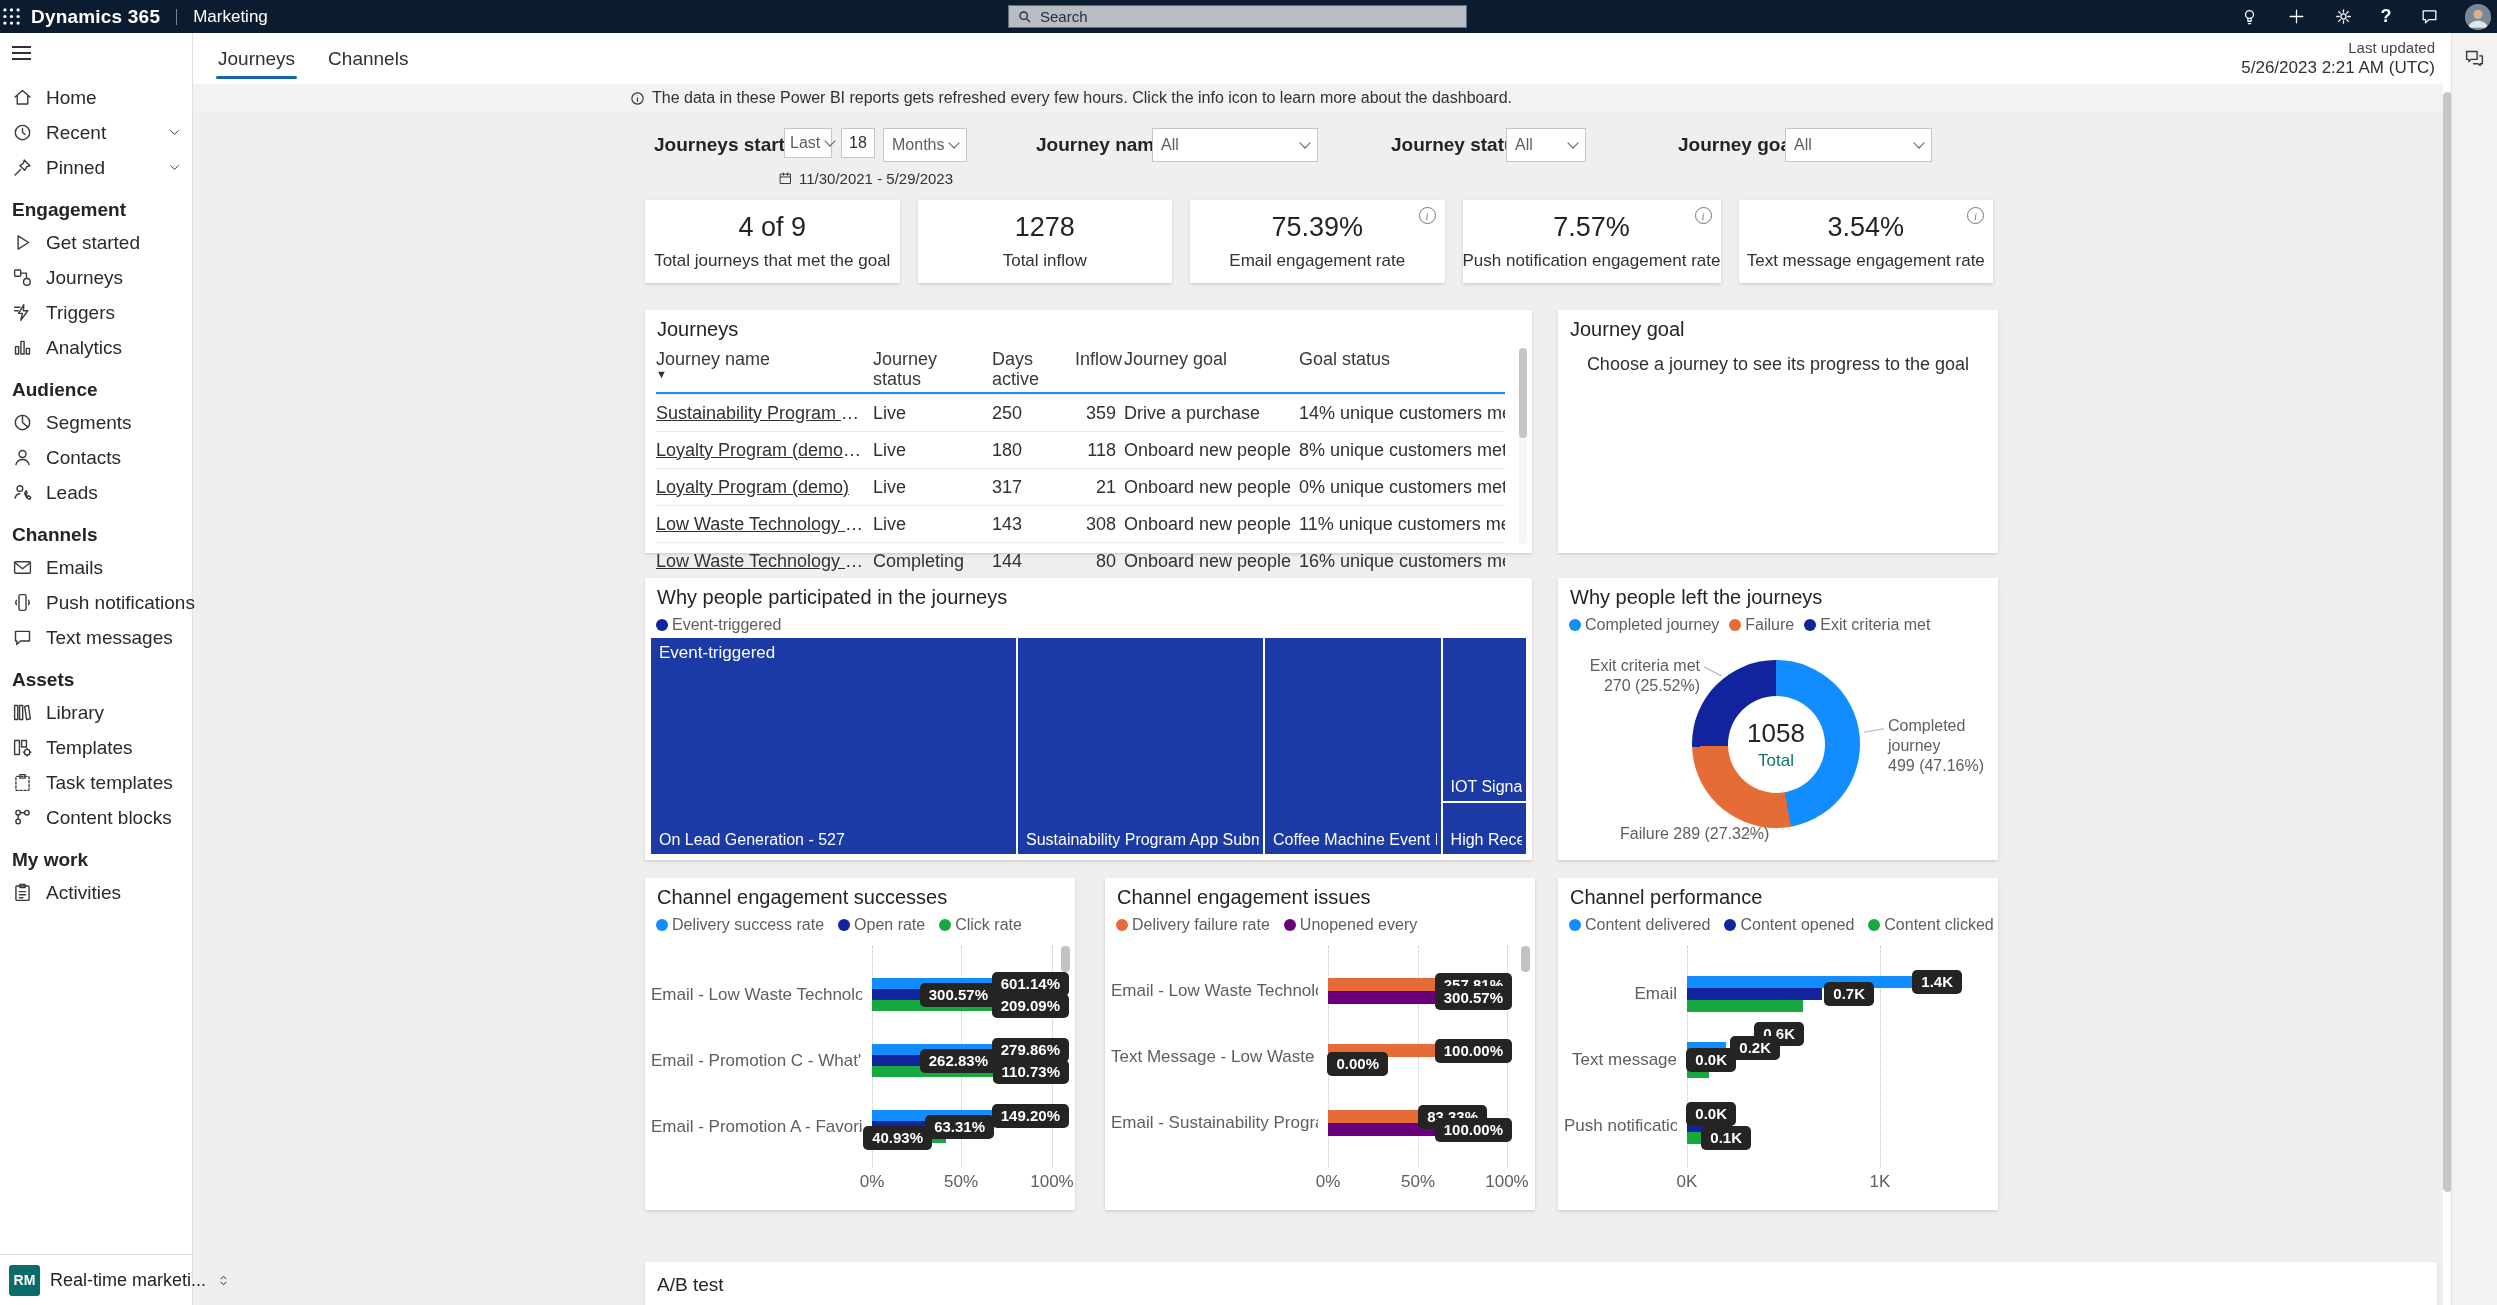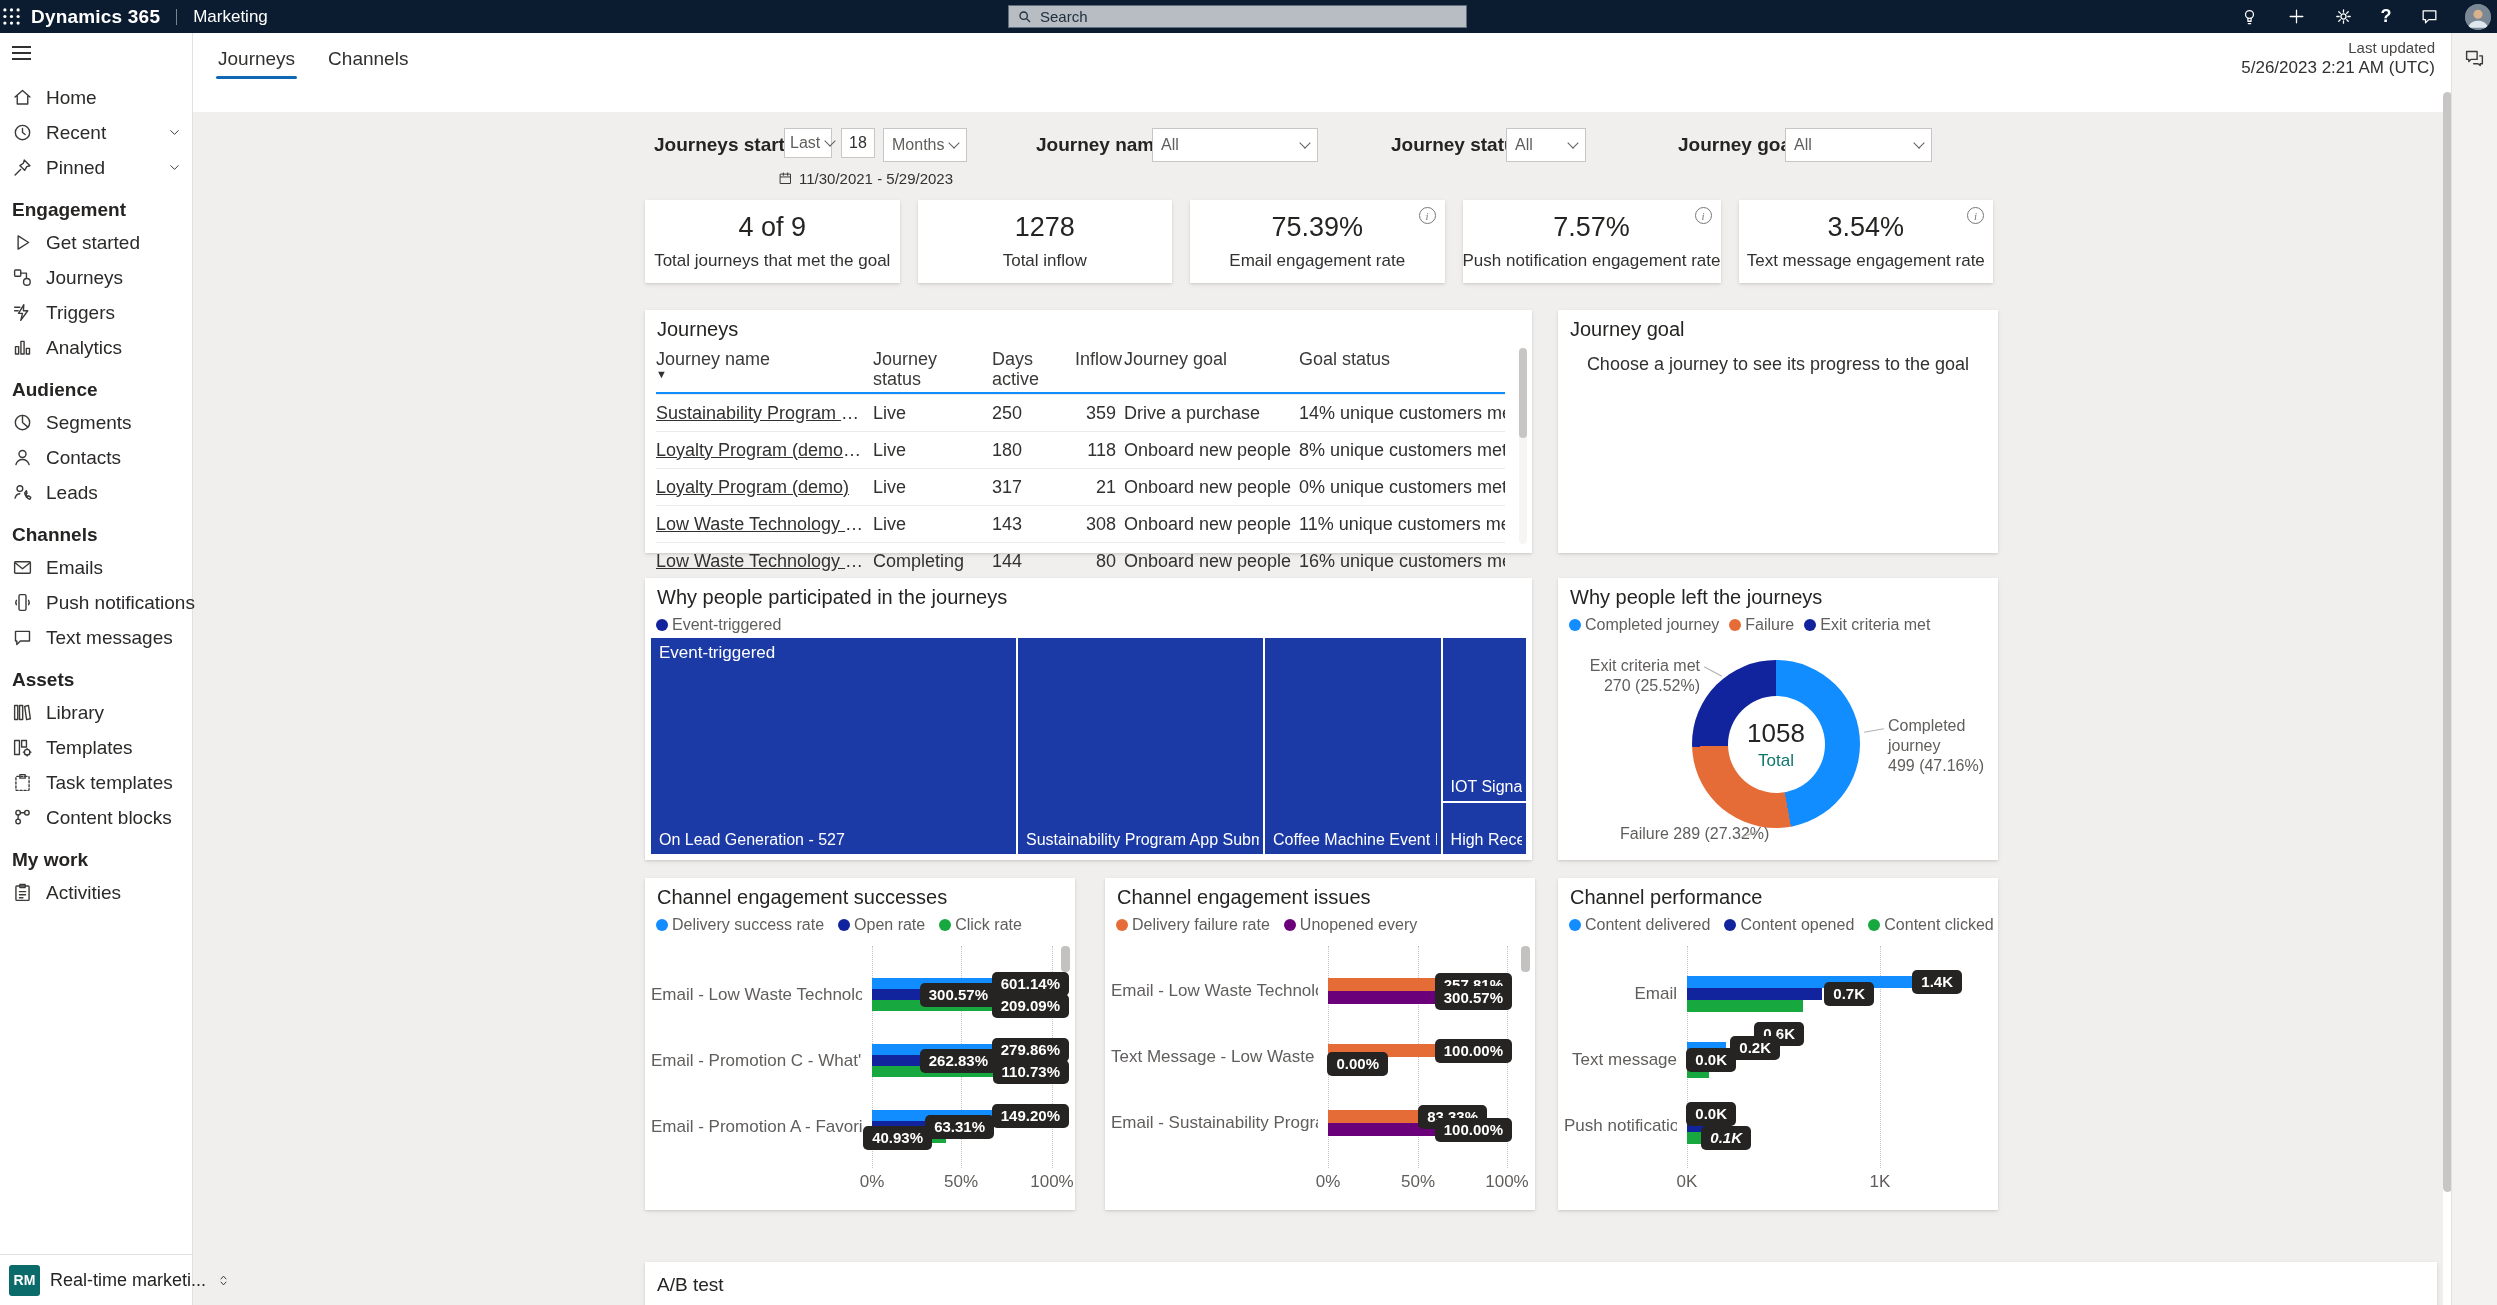--- a/index.html
+++ b/index.html
@@ -393,20 +393,29 @@
 </aside>
 
 <div class="main">
   <div class="tabsrow" id="tabsrow">
       <div class="tab active">Journeys</div>
       <div class="tab">Channels</div>
     </div>
   <div class="lastupd">
     <div class="l1">Last updated</div>
     <div class="l2">5/26/2023 2:21 AM (UTC)</div>
+  </div>
+  <div class="banner">
+    <span class="binfo">
+        <svg width="15" height="15" viewBox="0 0 24 24" fill="none" stroke="#323130" stroke-width="1.8">
+          <circle cx="12" cy="12" r="9"></circle>
+          <path d="M12 10.5V17M12 7.2v.4"></path>
+        </svg>
+      </span>
+    <span>The data in these Power BI reports gets refreshed every few hours. Click the info icon to learn more about the dashboard.</span>
   </div>
 
   <div class="dashboard">
 
     <span class="f-label" style="left:461px">Journeys starting</span>
     <div class="fselect" style="left:591px;width:48px;padding:0 5px">
       <span>Last</span>
         <span class="caret"></span>
     </div>
     <div class="finput" style="left:648px;width:34px">18</div>
@@ -725,21 +734,21 @@
         <div class="bar" style="left: 129px; top: 164px; width: 39px; height: 12px; background: rgb(17, 141, 255);"></div>
         <div class="ttip" style="right: 218px; top: 170px;">0.2K</div>
         <div class="bar" style="left: 129px; top: 176px; width: 4px; height: 12px; background: rgb(18, 35, 158);"></div>
         <div class="ttip" style="right: 262px; top: 182px;">0.0K</div>
         <div class="bar" style="left: 129px; top: 188px; width: 22px; height: 12px; background: rgb(24, 168, 64);"></div>
         <div class="cat" style="left: 6px; width: 113px; top: 237px;">Push notification</div>
         <div class="bar" style="left: 129px; top: 230px; width: 4px; height: 12px; background: rgb(17, 141, 255);"></div>
         <div class="ttip" style="right: 262px; top: 236px;">0.0K</div>
         <div class="bar" style="left: 129px; top: 242px; width: 21px; height: 12px; background: rgb(18, 35, 158);"></div>
         <div class="bar" style="left: 129px; top: 254px; width: 17px; height: 12px; background: rgb(24, 168, 64);"></div>
-        <div class="ttip" style="right: 247px; top: 260px; font-style: italic;">0.1K</div>
+        <div class="ttip" style="right: 247px; top: 260px;">0.1K</div>
       </div>
 
     <div class="panel" style="left:452px;top:1150px;width:1792px;height:60px">
       <span class="ptitle" style="top:12px;font-size:19px">A/B test</span>
     </div>
   </div>
 
   <div class="vscroll">
       <div class="thumb"></div>
     </div>

